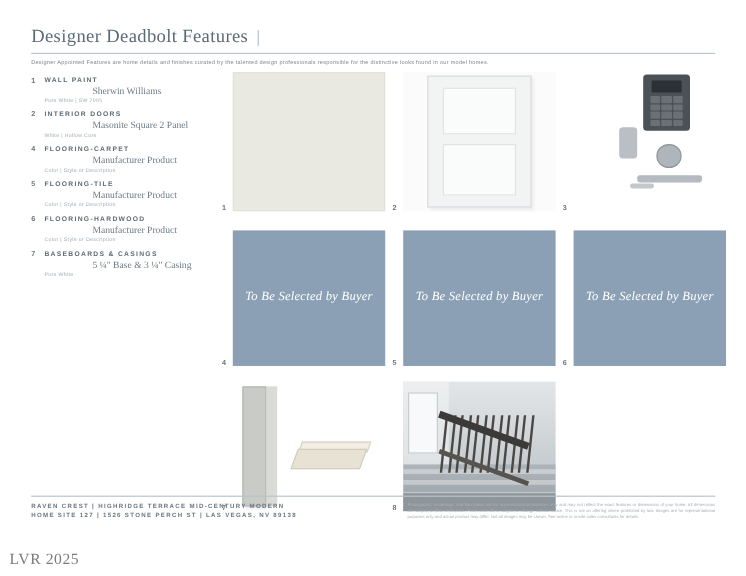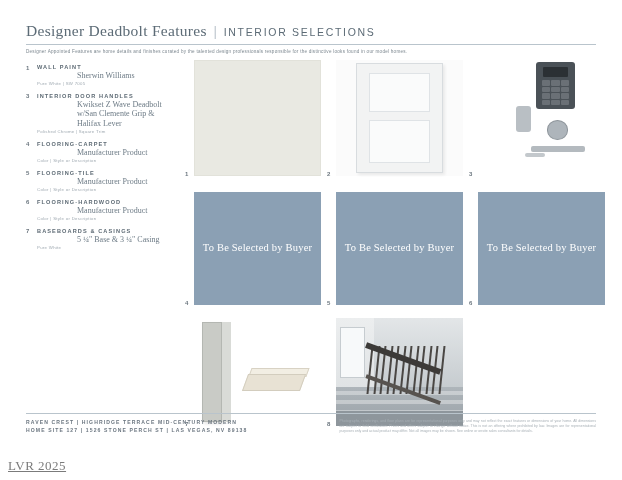--- a/index.html
+++ b/index.html
@@ -126,20 +126,21 @@
     background: #8ba0b4;
     color: #ffffff;
     display: flex;
     align-items: center;
     justify-content: center;
     text-align: left;
     font-family: "Liberation Serif", serif;
     font-size: 10.5px;
     line-height: 1.35;
     letter-spacing: 0.2px;
+    font-style: italic;
   }
   
   .door {
     width: 100%; height: 100%;
     background: #fbfbfb;
     position: relative;
     box-sizing: border-box;
   }
   .door-slab {
     position: absolute;
@@ -330,57 +331,55 @@
     text-align: justify;
   }
   .watermark {
     position: absolute;
     left: 8px;
     bottom: 6px;
     font-family: "Liberation Serif", serif;
     font-size: 13px;
     color: #7b7b7b;
     letter-spacing: 0.5px;
-    text-decoration: underline;
   }
 </style>
 </head>
 <body>
 
 <div class="page">
 
   <div class="header">
     <div class="title-row">
       <span class="title-main">Designer Deadbolt Features</span>
       <span class="title-div">|</span>
-      <span class="title-sub">INTERIOR SELECTIONS</span>
     </div>
     <div class="subtitle">Designer Appointed Features are home details and finishes curated by the talented design professionals responsible for the distinctive looks found in our model homes.</div>
   </div>
 
   <div class="list">
 
     <div class="item">
       <div class="item-num">1</div>
       <div class="item-body">
         <div class="item-cat">WALL PAINT</div>
         <div class="item-val">Sherwin Williams</div>
         <div class="item-note">Pure White | SW 7005</div>
       </div>
     </div>
 
-
     <div class="item">
-      <div class="item-num">3</div>
+      <div class="item-num">2</div>
       <div class="item-body">
-        <div class="item-cat">INTERIOR DOOR HANDLES</div>
-        <div class="item-val">Kwikset Z Wave Deadbolt w/San Clemente Grip &amp; Halifax Lever</div>
-        <div class="item-note">Polished Chrome | Square Trim</div>
-      </div>
-    </div>
+        <div class="item-cat">INTERIOR DOORS</div>
+        <div class="item-val">Masonite Square 2 Panel</div>
+        <div class="item-note">White | Hollow Core</div>
+      </div>
+    </div>
+
 
     <div class="item">
       <div class="item-num">4</div>
       <div class="item-body">
         <div class="item-cat">FLOORING-CARPET</div>
         <div class="item-val">Manufacturer Product</div>
         <div class="item-note">Color | Style or Description</div>
       </div>
     </div>
 

